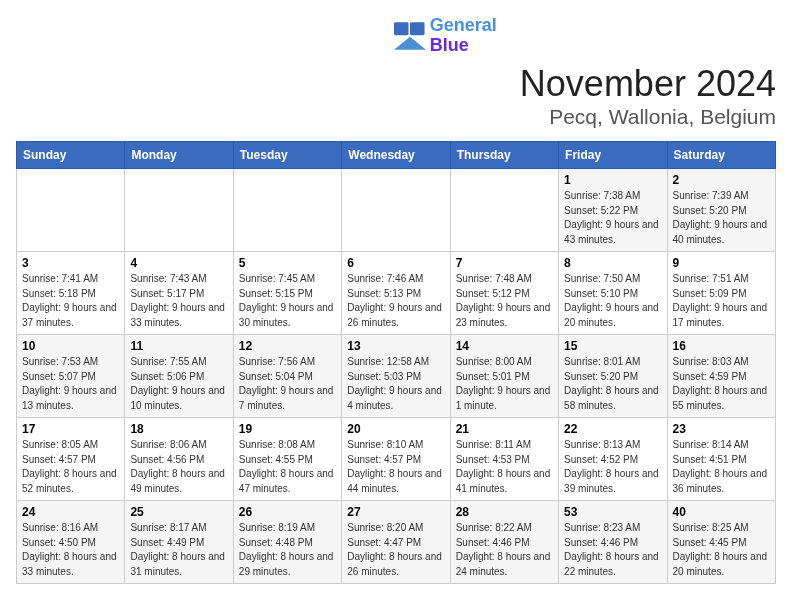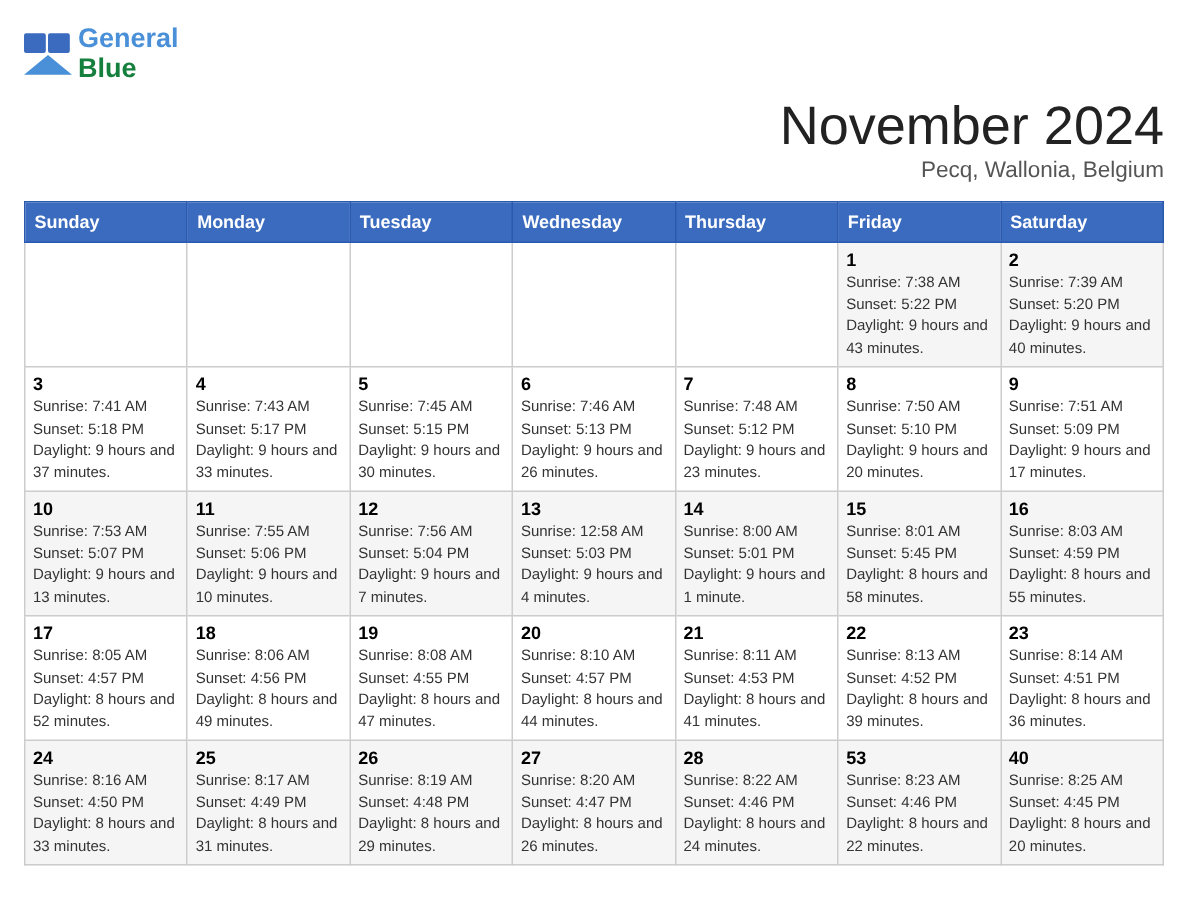--- a/index.html
+++ b/index.html
@@ -5,21 +5,21 @@
     * { box-sizing: border-box; margin: 0; padding: 0; }
     body {
       font-family: Arial, sans-serif;
       background: #fff;
       width: 792px;
       min-height: 612px;
       padding: 16px;
     }
     .header {
       display: flex;
-      justify-content: space-between;
+      justify-content: flex-end;
       align-items: flex-start;
       margin-bottom: 12px;
       gap: 23px;
     }
     .logo {
       display: flex;
       align-items: center;
       gap: 4px;
     }
     .logo-text {
@@ -38,21 +38,21 @@
     .title-block {
       text-align: right;
     }
     .month-title {
       font-size: 36px;
       font-weight: normal;
       color: #222;
       margin-top: 47px;
     }
     .subtitle {
-      font-size: 15px;
+      font-size: 21px;
       color: #555;
     }
     .calendar {
       width: 100%;
       border-collapse: collapse;
       font-size: 11px;
       padding-left: 30px;
     }
     .calendar th {
       background-color: #3a6bbf;
@@ -97,21 +97,21 @@
 
 <div class="header">
   <div class="logo">
     <svg class="logo-icon" viewBox="0 0 44 38" xmlns="http://www.w3.org/2000/svg">
       <rect x="0" y="0" width="20" height="18" rx="2" fill="#3a6bbf"></rect>
       <rect x="22" y="0" width="20" height="18" rx="2" fill="#3a6bbf"></rect>
       <polygon points="22,20 44,38 0,38" fill="#4a90d9"></polygon>
     </svg>
     <div class="logo-text">
       <div><span>General</span></div>
-      <div><span style="color:#15803d">Blue</span></div>
+      <div><span style="color:#6d28d9">Blue</span></div>
     </div>
   </div>
   <div class="title-block">
     <div class="month-title">November 2024</div>
     <div class="subtitle">Pecq, Wallonia, Belgium</div>
   </div>
 </div>
 
 <table class="calendar">
   <thead>
@@ -216,21 +216,21 @@
         </td>
         <td>
           <span class="day-num">14</span>
           <div class="day-info">Sunrise: 8:00 AM
 Sunset: 5:01 PM
 Daylight: 9 hours and 1 minute.</div>
         </td>
         <td>
           <span class="day-num">15</span>
           <div class="day-info">Sunrise: 8:01 AM
-Sunset: 5:45 PM
+Sunset: 5:20 PM
 Daylight: 8 hours and 58 minutes.</div>
         </td>
         <td>
           <span class="day-num">16</span>
           <div class="day-info">Sunrise: 8:03 AM
 Sunset: 4:59 PM
 Daylight: 8 hours and 55 minutes.</div>
         </td>
       </tr>
       <tr>

